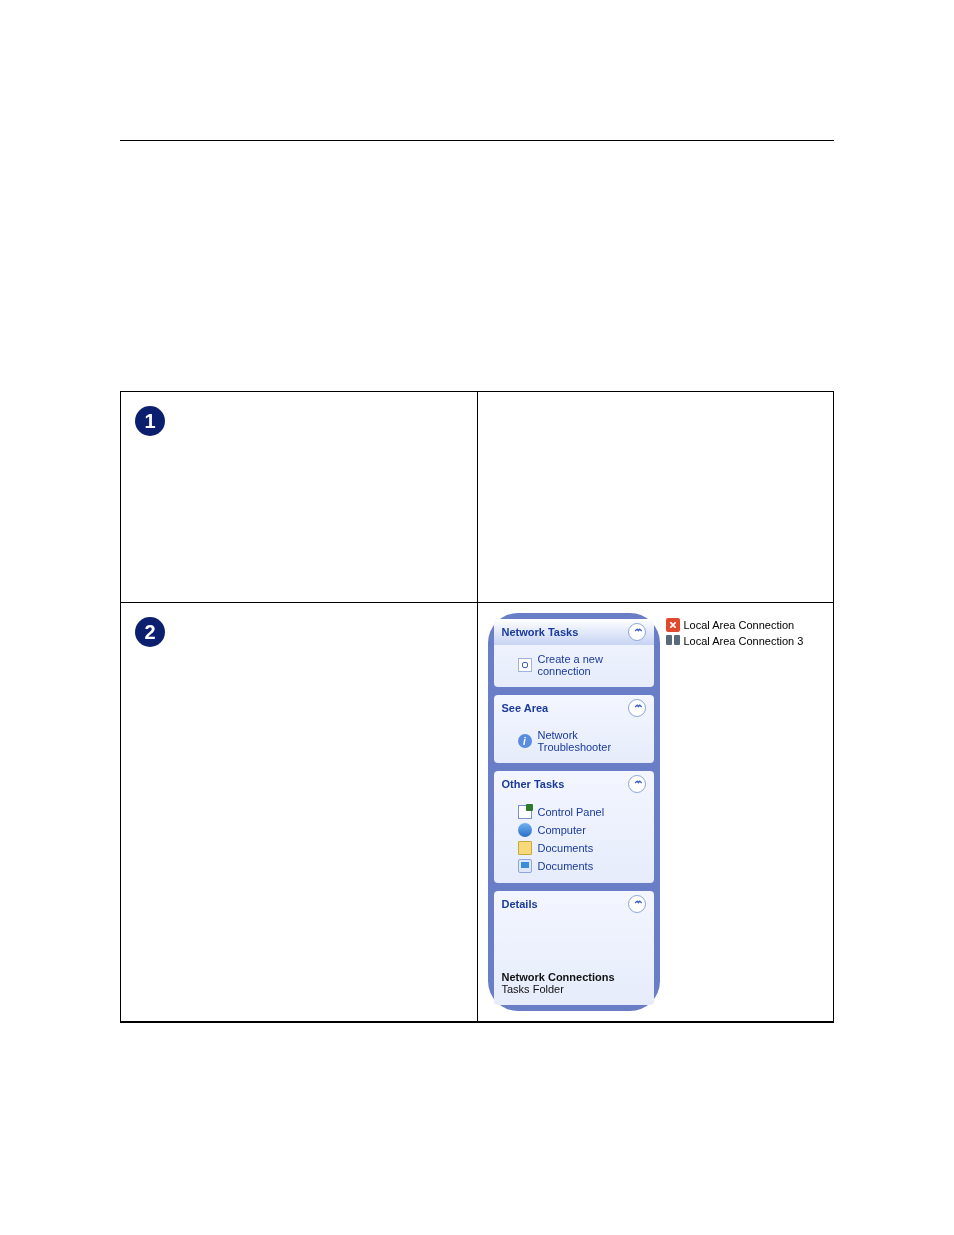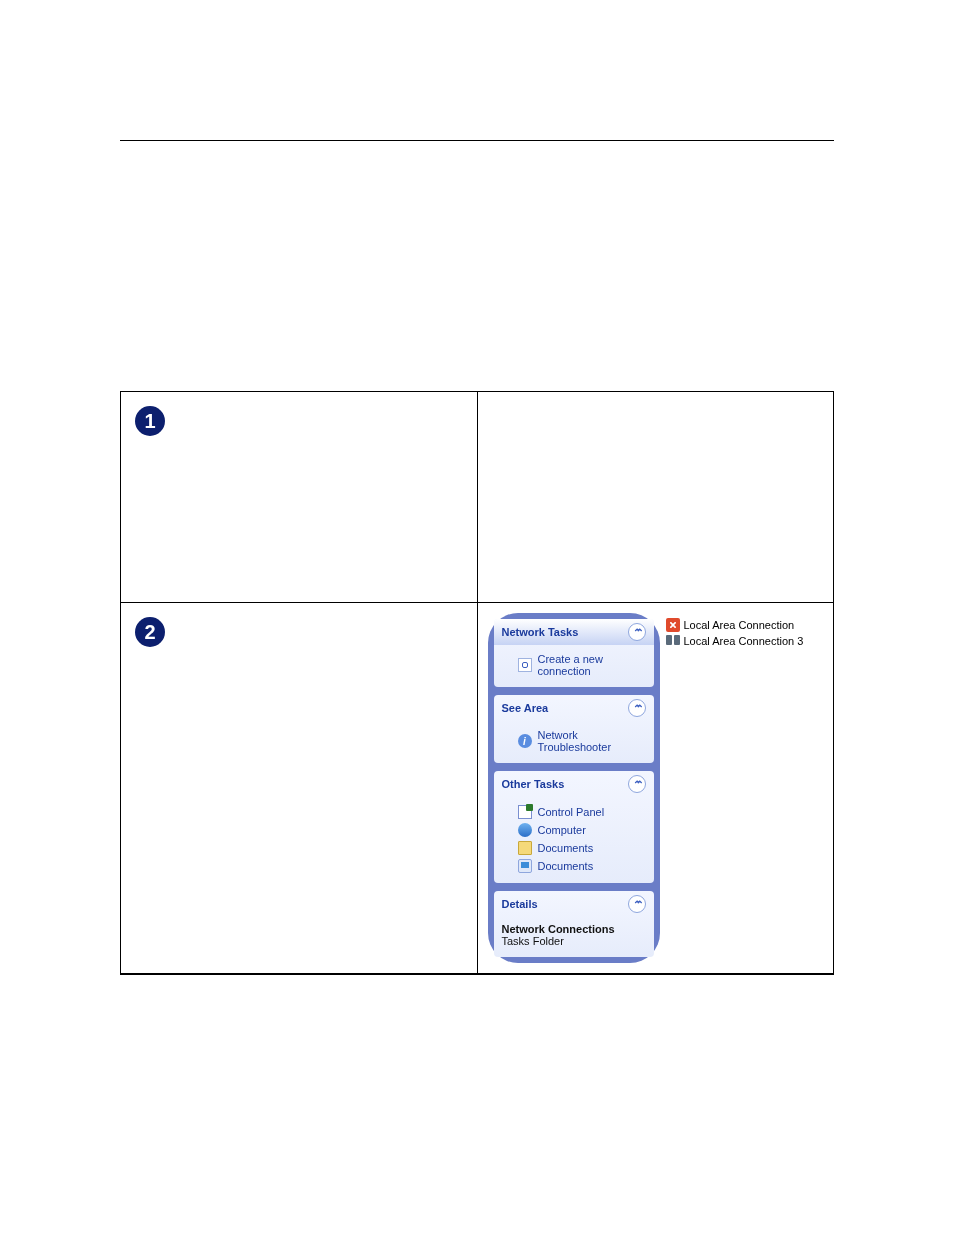--- a/index.html
+++ b/index.html
@@ -126,21 +126,21 @@
   .ic-cp    { background:#fff; border:1px solid #7a8fd0; box-sizing:border-box;}
   .ic-cp::before { content:""; position:absolute; right:-2px; top:-2px; width:7px; height:7px; background:#2c7a2c; border-radius:1px; }
   .ic-net   { border-radius:50%; background:linear-gradient(#6fb2f0,#2a6ec7); }
   .ic-docs  { background:#f5d97a; border:1px solid #c9a83a; box-sizing:border-box; border-radius:1px;}
   .ic-comp  { background:#dfe8f9; border:1px solid #8ea6dd; box-sizing:border-box; border-radius:2px;}
   .ic-comp::after { content:""; position:absolute; left:2px; right:2px; top:2px; height:6px; background:#3c8dd9; }
   .details-body {
     color: #111;
     padding: 6px 8px 10px 8px;
   }
-  .details-body .t1 { font-weight: bold; }
+  .details-body .t1 { font-weight: bold; margin-top: 48px; }
   .right-list {
     padding: 4px 6px;
   }
   .conn-item {
     display: flex;
     align-items: center;
     gap: 4px;
     white-space: nowrap;
     padding: 1px 0;
     cursor: pointer;

